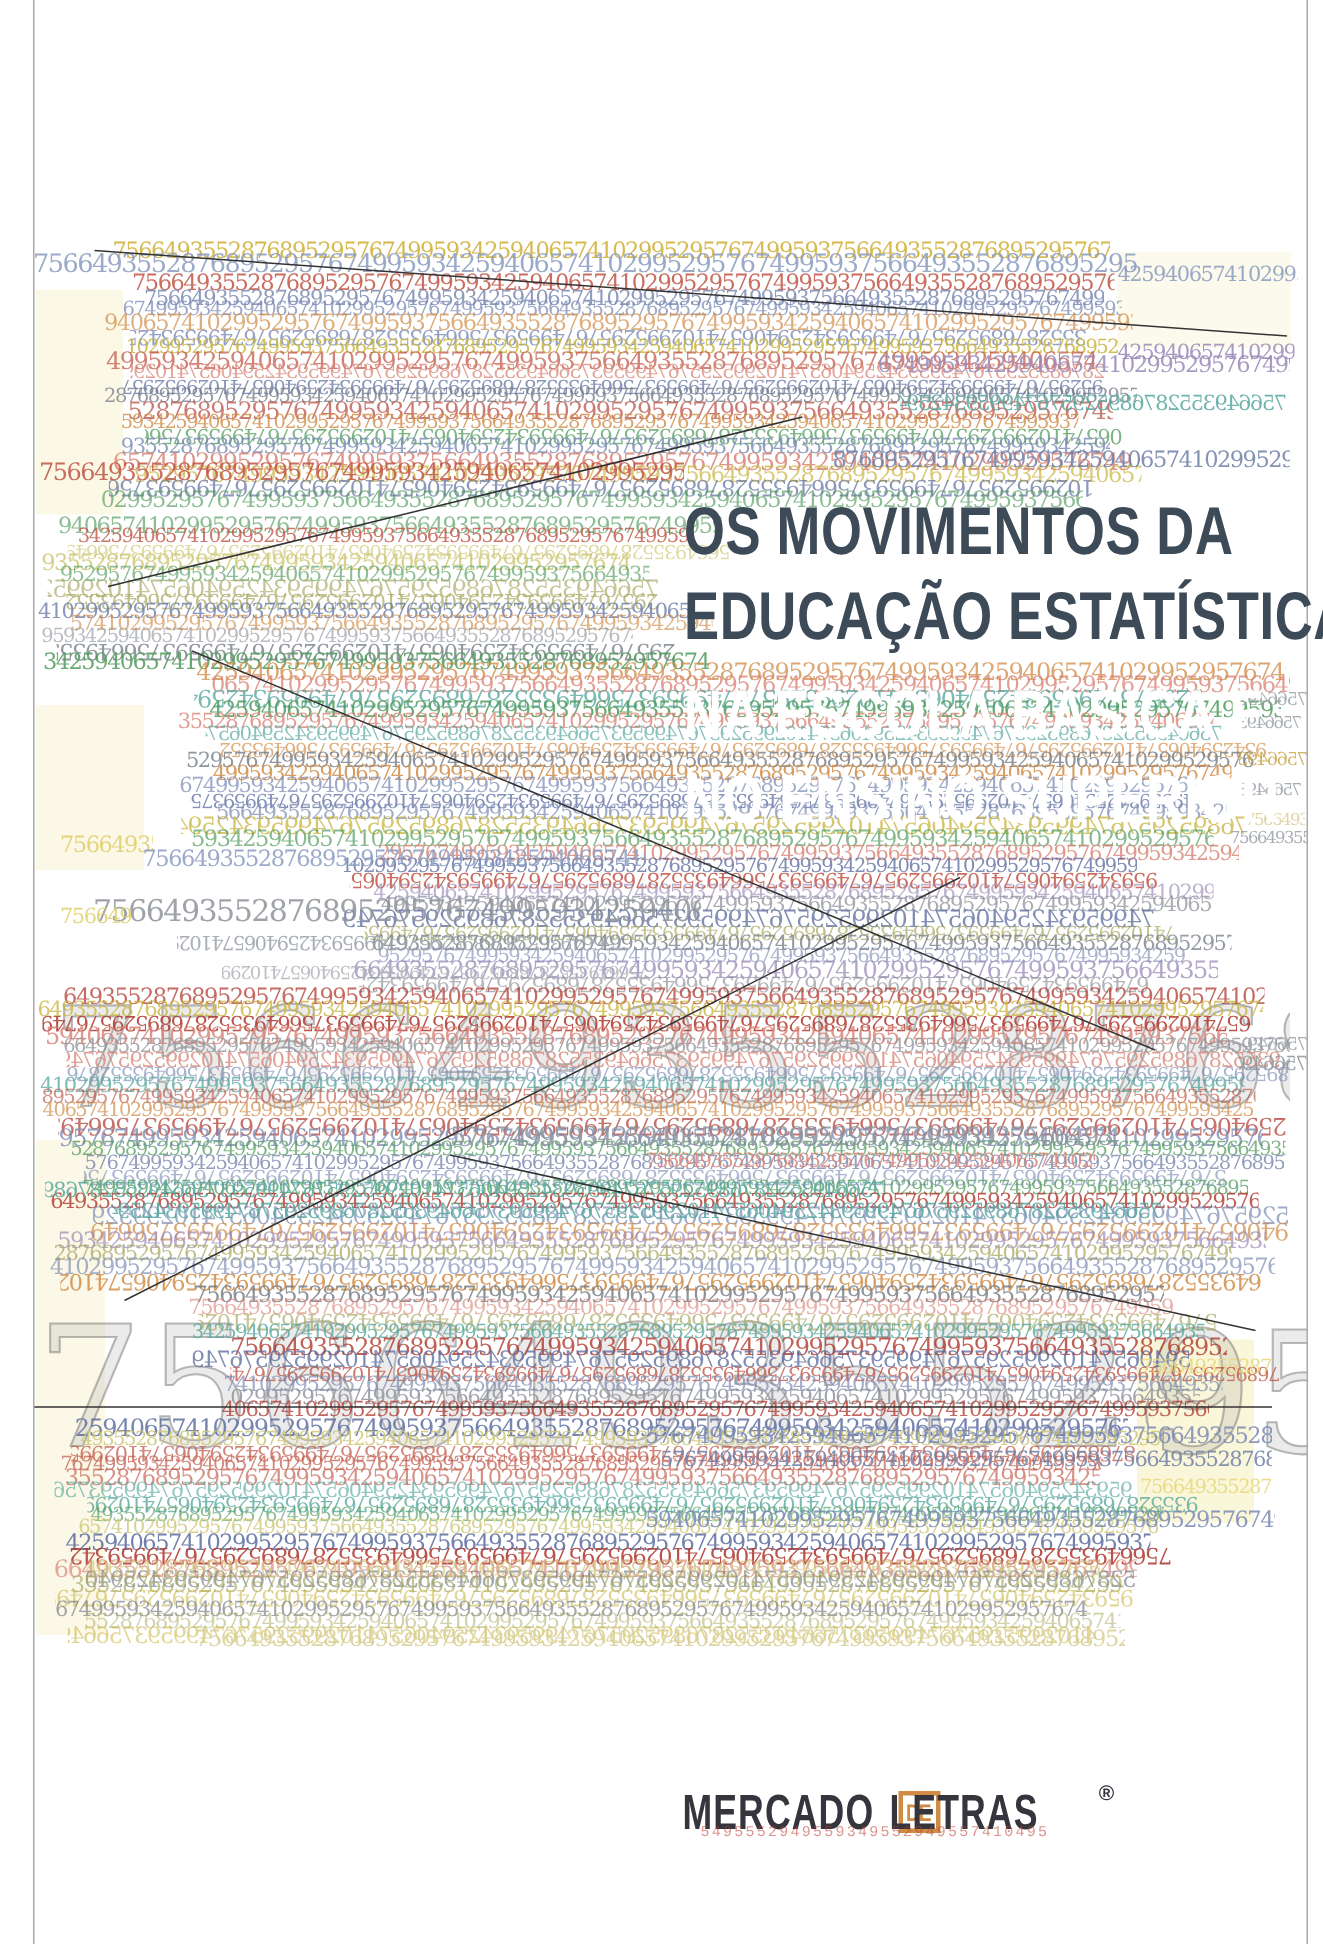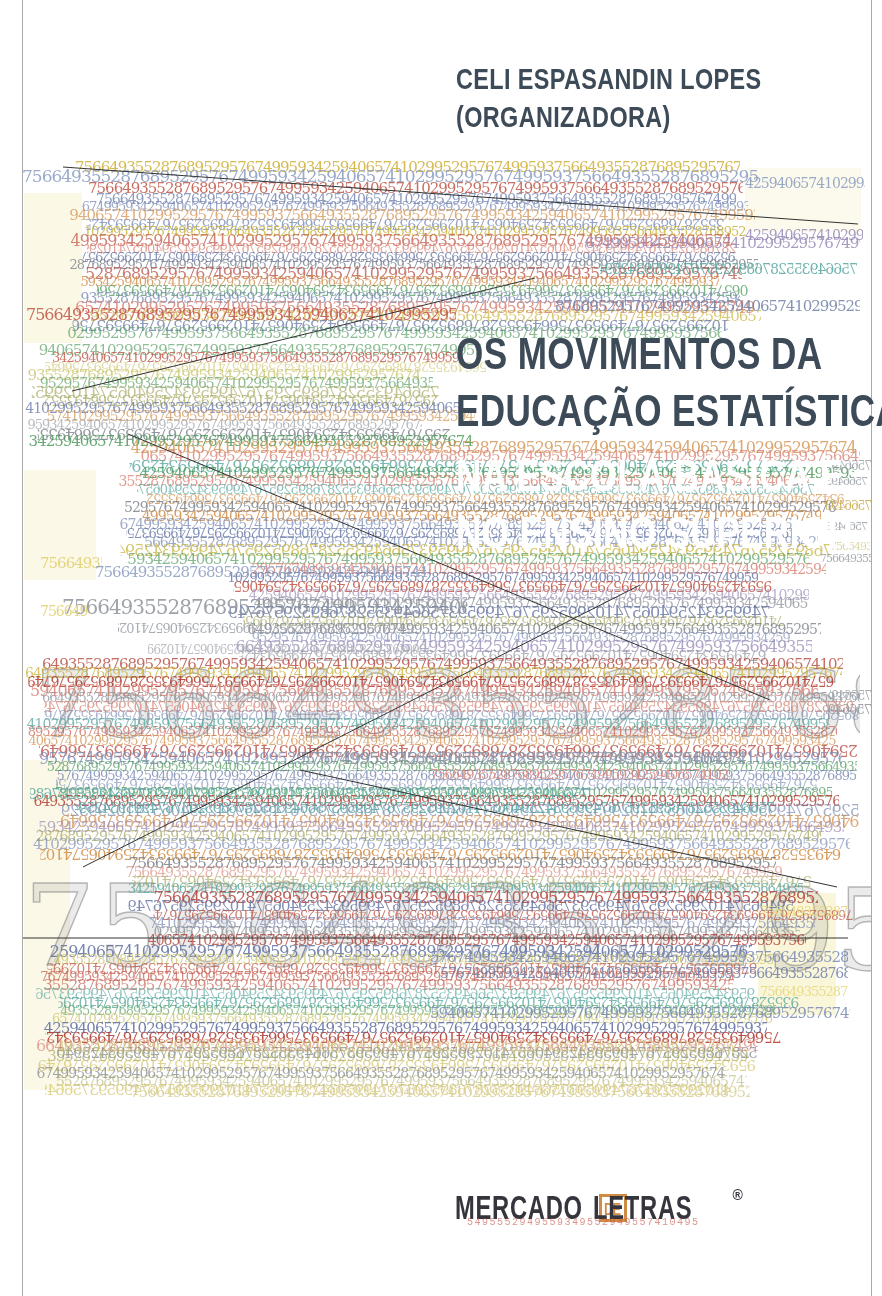--- a/index.html
+++ b/index.html
@@ -224,24 +224,20 @@
       <line x1="535" y1="278" x2="72" y2="391" stroke="#333333" stroke-width="1"></line>
       <line x1="128" y1="434" x2="770" y2="700" stroke="#333333" stroke-width="1"></line>
       <line x1="640" y1="585" x2="83" y2="867" stroke="#333333" stroke-width="1"></line>
       <line x1="300" y1="770" x2="837" y2="887" stroke="#333333" stroke-width="1"></line>
       <line x1="22" y1="938" x2="848" y2="938" stroke="#333333" stroke-width="1"></line>
     </svg>
 
   <div class="frame-line left" style="background: rgb(169, 169, 169);"></div>
   <div class="frame-line right" style="background: rgb(169, 169, 169);"></div>
 
-  <div class="author-block">
-    <div class="author-line" style="color: rgb(61, 74, 87);">CELI ESPASANDIN LOPES</div>
-    <div class="author-line" style="color: rgb(61, 74, 87);">(ORGANIZADORA)</div>
-  </div>
 
   <h1 class="title-line title-dark" style="top: 330px; color: rgb(61, 74, 87);">OS MOVIMENTOS DA</h1>
   <h1 class="title-line title-dark" style="top: 387px; color: rgb(61, 74, 87);">EDUCAÇÃO ESTATÍSTICA</h1>
   <h1 class="title-line title-light" style="top: 452px; color: rgb(255, 255, 255);">NA ESCOLA BÁSICA E</h1>
   <h1 class="title-line title-light" style="top: 509px; color: rgb(255, 255, 255);">NO ENSINO SUPERIOR</h1>
 
   <div class="publisher">
     <span class="pub-word" style="color: rgb(53, 53, 61);">MERCADO</span>
     <span class="pub-de-box" style="border-color: rgb(208, 139, 69);">
       <span style="color: rgb(208, 139, 69);">DE</span>

